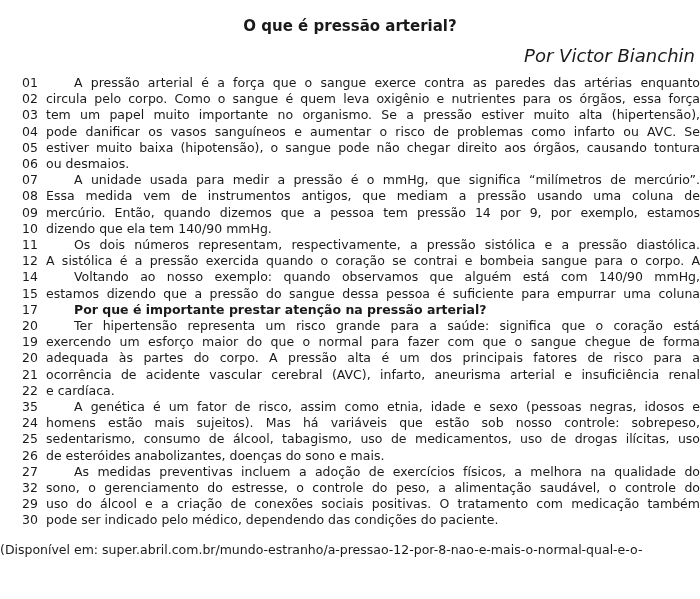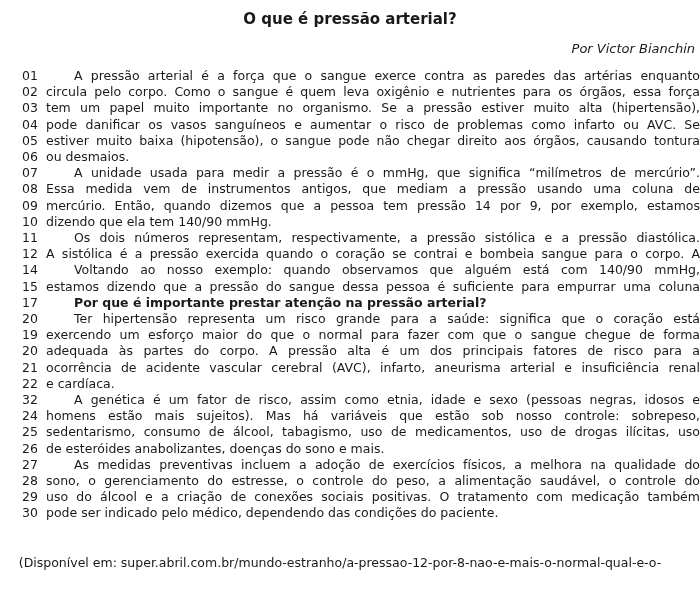--- a/index.html
+++ b/index.html
@@ -14,26 +14,26 @@
     color: #1a1a1a;
     font-family: "DejaVu Sans", "Liberation Sans", sans-serif;
     overflow: hidden;
     box-sizing: border-box;
   }
   .doc-title {
     text-align: center;
     font-weight: bold;
     font-size: 15px;
     line-height: 18px;
-    padding-top: 10px;
+    padding-top: 17px;
   }
   .byline {
     text-align: right;
     font-style: italic;
-    font-size: 13px;
+    font-size: 18px;
     line-height: 16px;
     margin-top: 13px;
     padding-right: 5px;
   }
   .body-lines {
     margin-top: 11px;
   }
   .line-row {
     display: flex;
     font-size: 12.5px;
@@ -52,22 +52,22 @@
   .line-text.jlast {
     text-align-last: justify;
   }
   .line-text.indent {
     text-indent: 28px;
   }
   .line-text.bold {
     font-weight: bold;
   }
   .source-note {
-    margin-top: 33px;
-    text-align: center;
+    margin-top: 13px;
+    text-align: left;
     font-size: 12.5px;
     line-height: 16px;
     padding-right: 20px;
   }
 </style>
 </head>
 <body>
 
 <div class="page">
   <div class="doc-title">O que é pressão arterial?</div>
@@ -147,41 +147,41 @@
       </div>
       <div class="line-row">
         <span class="line-num">21</span>
         <span class="line-text jlast">ocorrência de acidente vascular cerebral (AVC), infarto, aneurisma arterial e insuficiência renal</span>
       </div>
       <div class="line-row">
         <span class="line-num">22</span>
         <span class="line-text">e cardíaca.</span>
       </div>
       <div class="line-row">
-        <span class="line-num">32</span>
+        <span class="line-num">35</span>
         <span class="line-text indent jlast">A genética é um fator de risco, assim como etnia, idade e sexo (pessoas negras, idosos e</span>
       </div>
       <div class="line-row">
         <span class="line-num">24</span>
         <span class="line-text jlast">homens estão mais sujeitos). Mas há variáveis que estão sob nosso controle: sobrepeso,</span>
       </div>
       <div class="line-row">
         <span class="line-num">25</span>
         <span class="line-text jlast">sedentarismo, consumo de álcool, tabagismo, uso de medicamentos, uso de drogas ilícitas, uso</span>
       </div>
       <div class="line-row">
         <span class="line-num">26</span>
         <span class="line-text">de esteróides anabolizantes, doenças do sono e mais.</span>
       </div>
       <div class="line-row">
         <span class="line-num">27</span>
         <span class="line-text indent jlast">As medidas preventivas incluem a adoção de exercícios físicos, a melhora na qualidade do</span>
       </div>
       <div class="line-row">
-        <span class="line-num">28</span>
+        <span class="line-num">32</span>
         <span class="line-text jlast">sono, o gerenciamento do estresse, o controle do peso, a alimentação saudável, o controle do</span>
       </div>
       <div class="line-row">
         <span class="line-num">29</span>
         <span class="line-text jlast">uso do álcool e a criação de conexões sociais positivas. O tratamento com medicação também</span>
       </div>
       <div class="line-row">
         <span class="line-num">30</span>
         <span class="line-text">pode ser indicado pelo médico, dependendo das condições do paciente.</span>
       </div>

